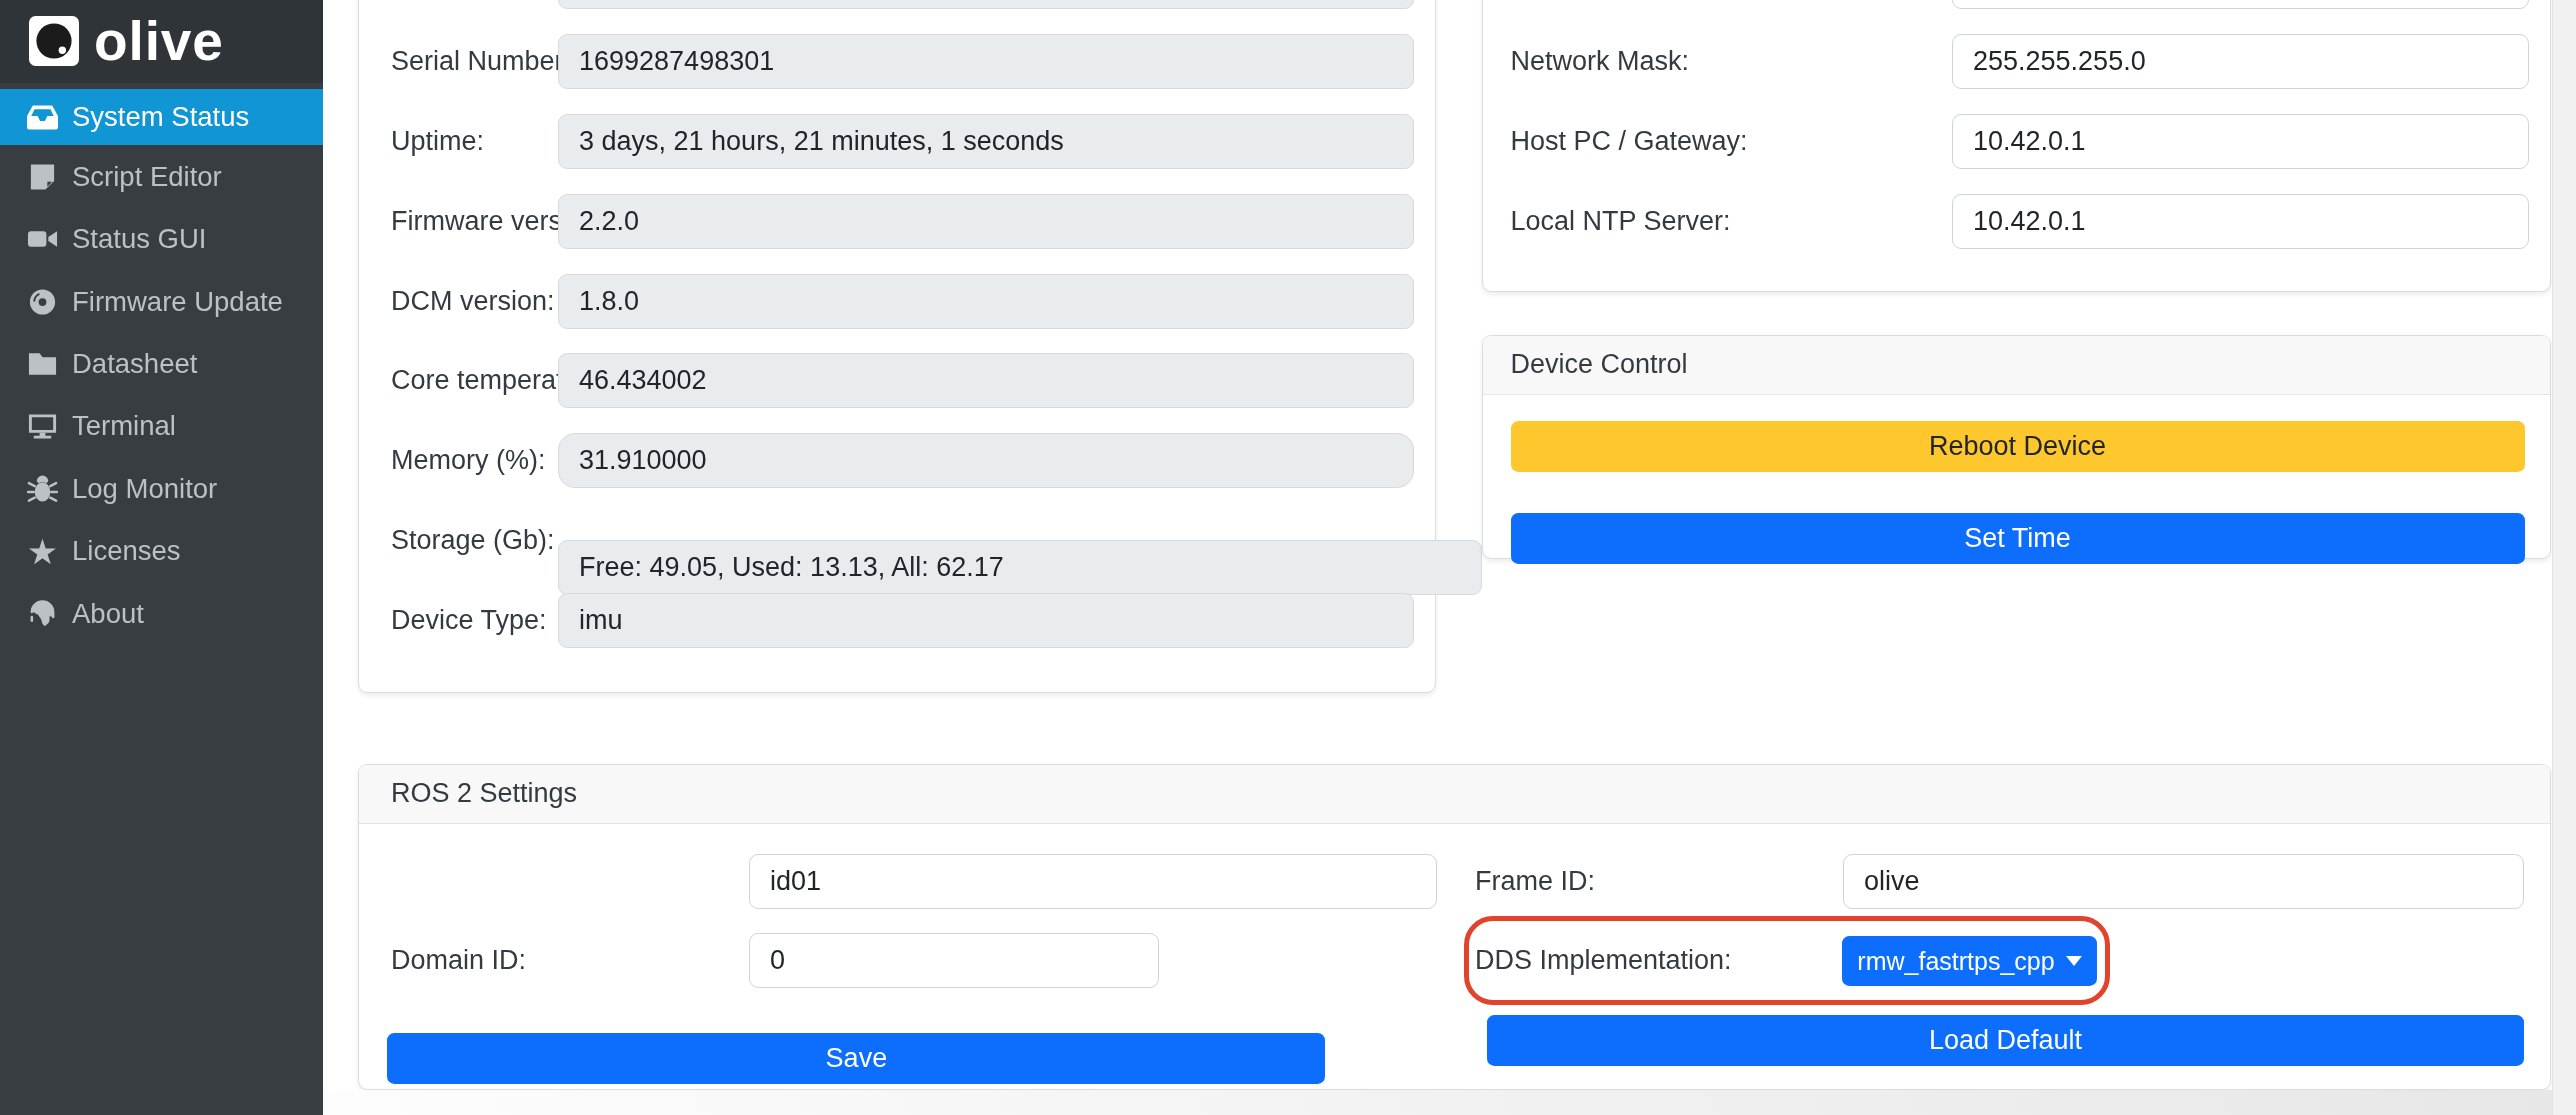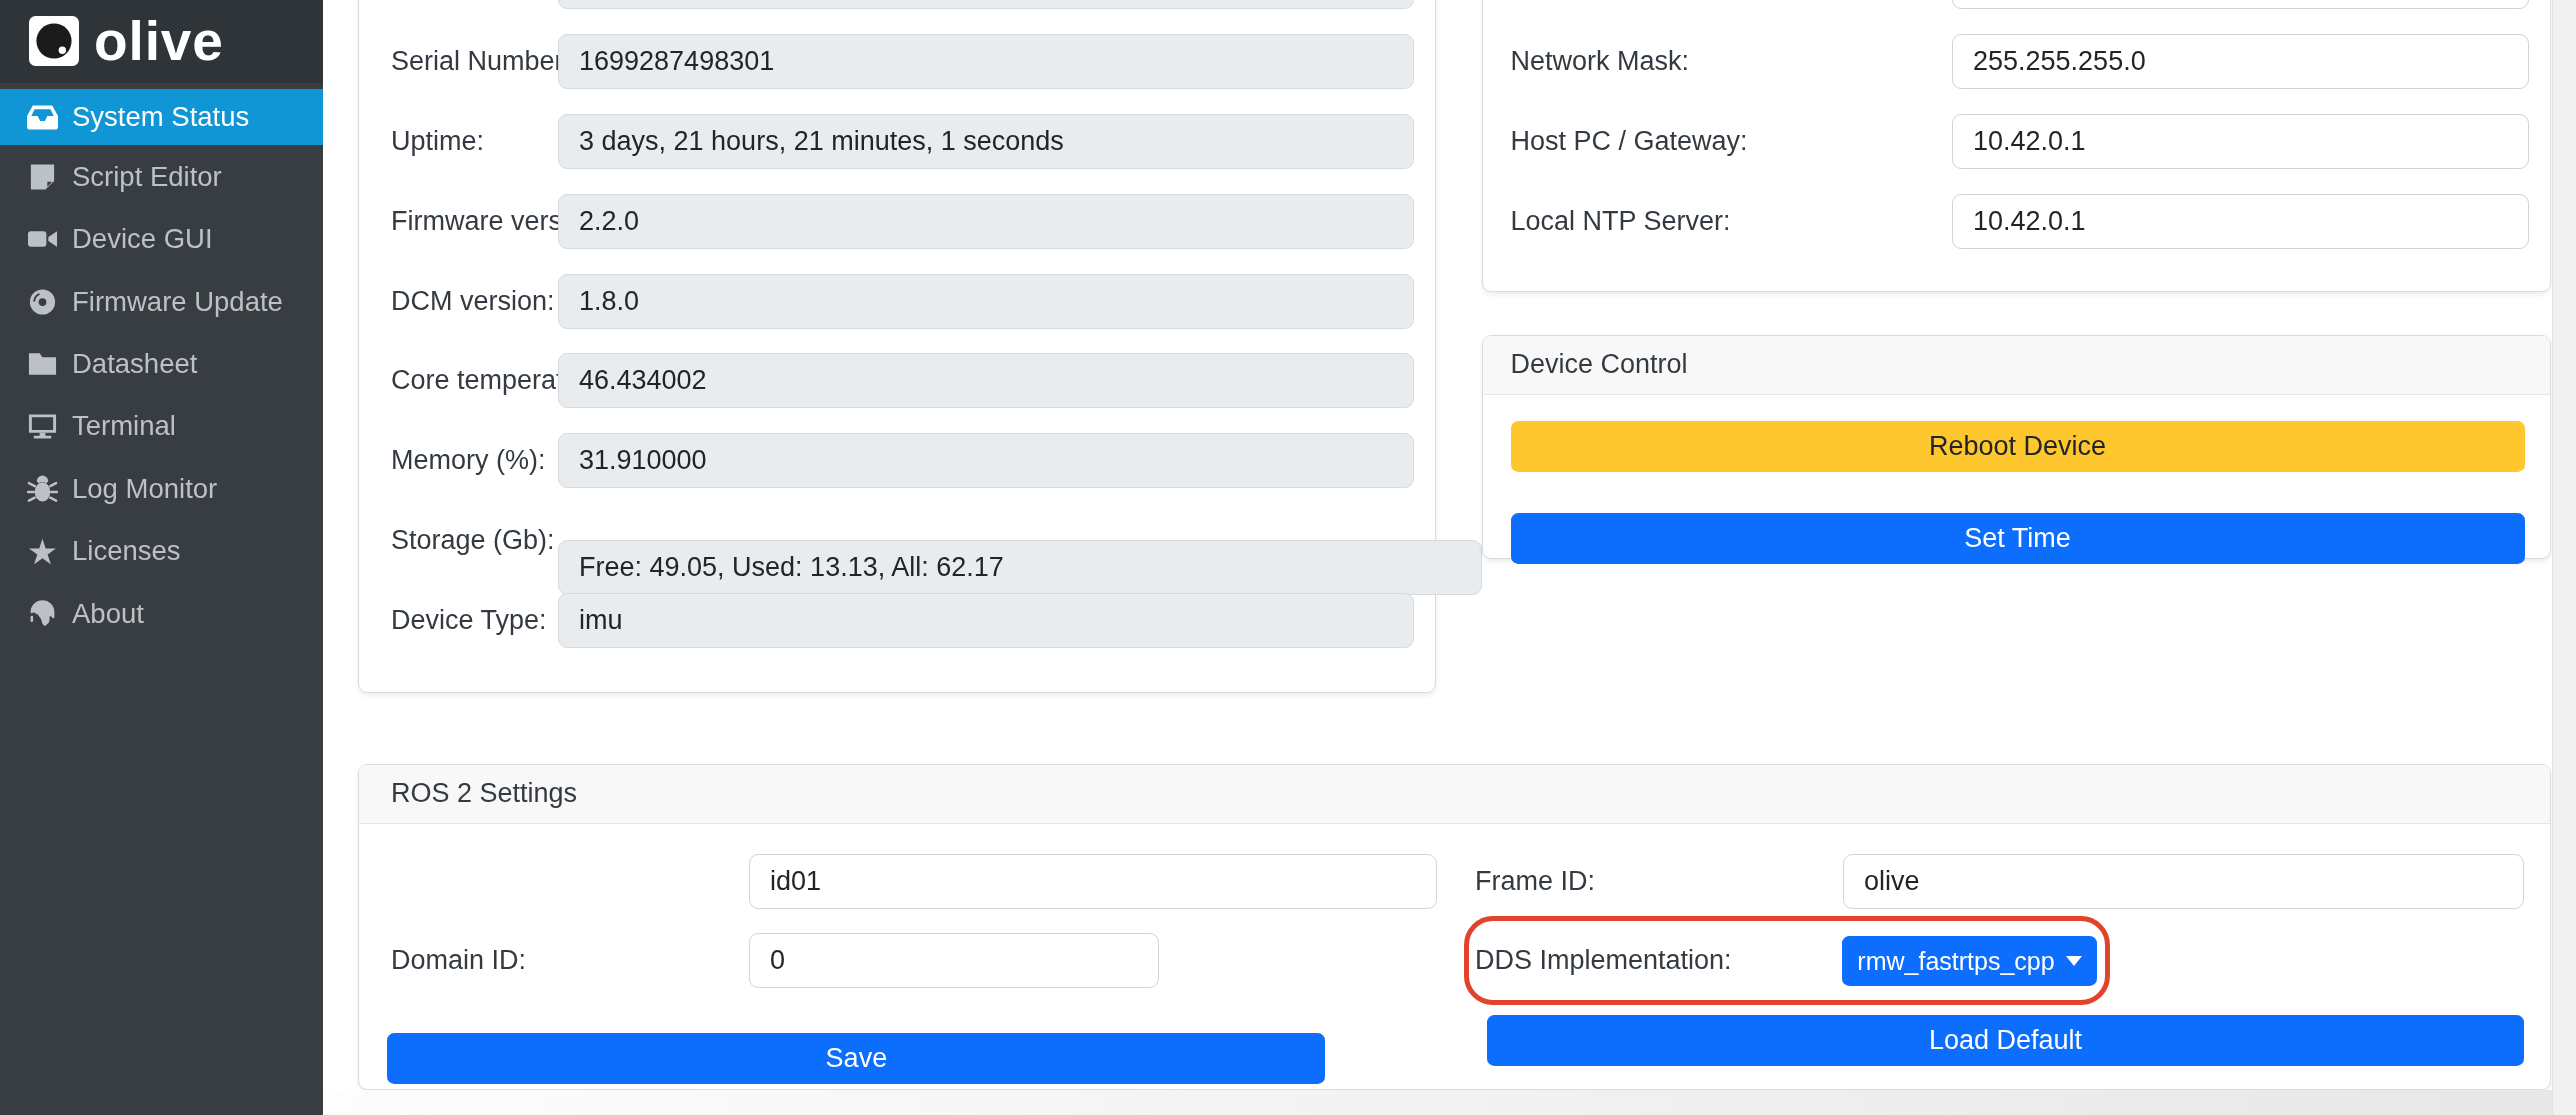--- a/index.html
+++ b/index.html
@@ -92,21 +92,21 @@
       <span class="nav-label">Script Editor</span>
     </div>
 
     <div class="nav-item" style="top:208px">
       <span class="nav-icon">
         <svg viewBox="0 0 32 32">
             <rect x="1" y="8" width="19" height="16" rx="3"></rect>
             <path d="M22 14l9-6v16l-9-6z"></path>
           </svg>
       </span>
-      <span class="nav-label">Device GUI</span>
+      <span class="nav-label">Status GUI</span>
     </div>
 
     <div class="nav-item" style="top:271px">
       <span class="nav-icon">
         <svg viewBox="0 0 32 32">
             <path fill-rule="evenodd" d="M16 3a13 13 0 1 1 0 26 13 13 0 0 1 0-26zm0 9a4 4 0 1 0 0 8 4 4 0 0 0 0-8zm-9.5 3.6c0-4 2.4-7.5 5.9-9l.8 1.8a7.6 7.6 0 0 0-4.7 7.2h-2z"></path>
           </svg>
       </span>
       <span class="nav-label">Firmware Update</span>
     </div>
@@ -180,21 +180,21 @@
     <div class="frow-label" style="left:32px;top:224px">Firmware version:</div>
     <input class="tb gray" style="left: 199px; top: 224px; width: 856px;" readonly="" value="2.2.0">
 
     <div class="frow-label" style="left:32px;top:304px">DCM version:</div>
     <input class="tb gray" style="left: 199px; top: 304px; width: 856px;" readonly="" value="1.8.0">
 
     <div class="frow-label" style="left:32px;top:383px">Core temperature (°C):</div>
     <input class="tb gray" style="left: 199px; top: 383px; width: 856px;" readonly="" value="46.434002">
 
     <div class="frow-label" style="left:32px;top:463px">Memory (%):</div>
-    <input class="tb gray" style="left: 199px; top: 463px; width: 856px;" readonly="" value="31.910000">
+    <input class="tb gray" style="left: 199px; top: 463px; width: 856px; border-radius: 17px;" readonly="" value="31.910000">
 
     <div class="frow-label" style="left:32px;top:543px">Storage (Gb):</div>
     <input class="tb gray" style="left: 199px; top: 570px; width: 924px;" readonly="" value="Free: 49.05, Used: 13.13, All: 62.17">
 
     <div class="frow-label" style="left:32px;top:623px">Device Type:</div>
     <input class="tb gray" style="left: 199px; top: 623px; width: 856px;" readonly="" value="imu">
   </section>
 
   <section class="card" style="left:1482px;top:-31px;width:1069px;height:323px">
     <input class="tb white" style="left: 469px; top: -16.5px; width: 577px;">

